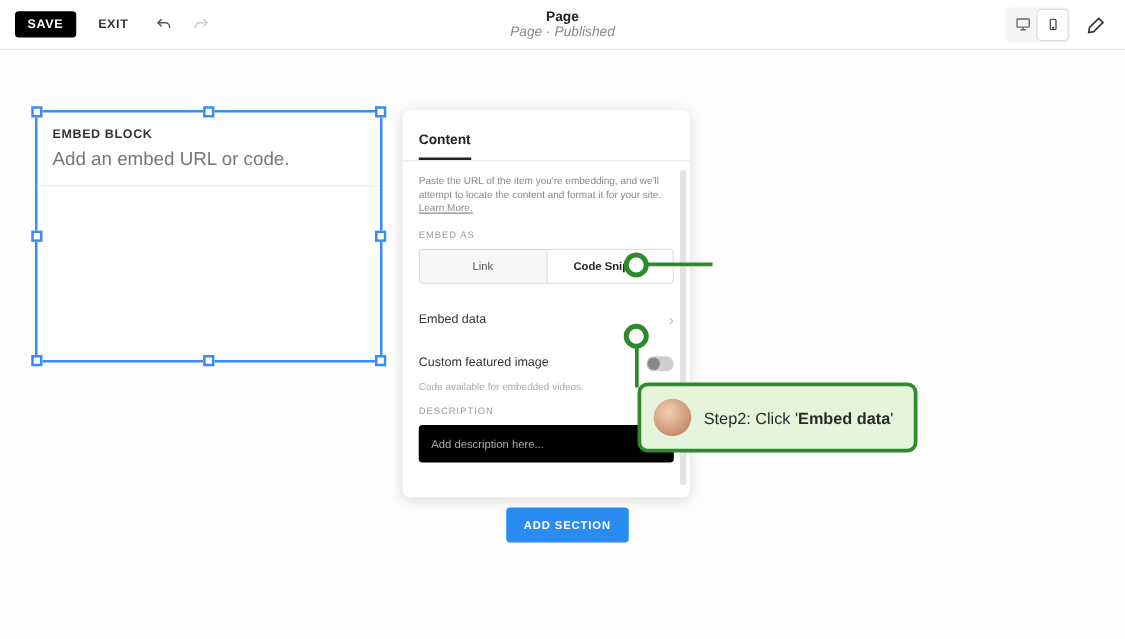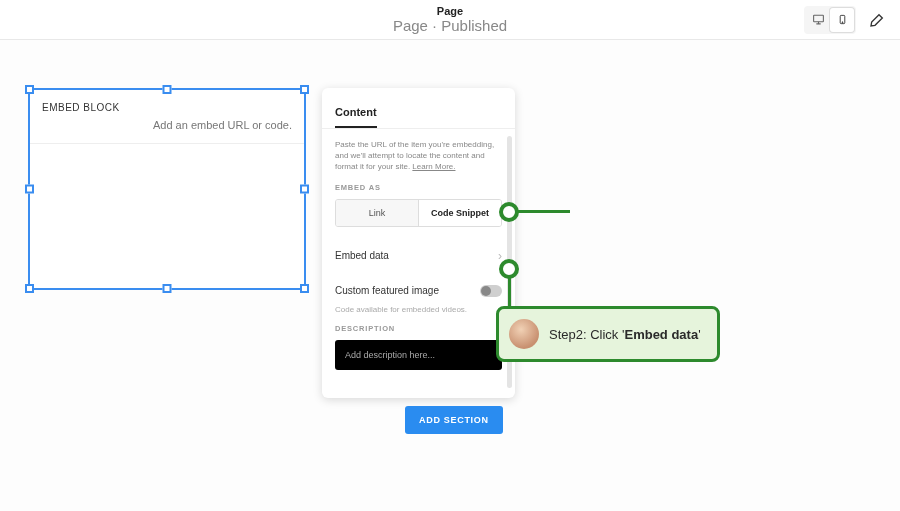--- a/index.html
+++ b/index.html
@@ -7,51 +7,51 @@
 
     
     .toolbar { height: 40px; display: flex; align-items: center; padding: 0 12px; border-bottom: 1px solid #e8e8e8; position: relative; }
     .toolbar-left { display: flex; align-items: center; gap: 10px; }
     .btn-save { background: #000; color: #fff; border: none; padding: 5px 10px; font-size: 10px; font-weight: 700; letter-spacing: .5px; border-radius: 3px; }
     .btn-exit { background: transparent; border: none; font-size: 10px; font-weight: 600; letter-spacing: .5px; color: #333; padding: 5px 8px; }
     .icon-btn { background: none; border: none; width: 20px; height: 20px; display: flex; align-items: center; justify-content: center; color: #555; cursor: pointer; }
     .icon-btn.dim { color: #ccc; }
     .toolbar-center { position: absolute; left: 50%; transform: translateX(-50%); text-align: center; }
     .page-title { font-size: 11px; font-weight: 600; color: #222; }
-    .page-sub { font-size: 15px; color: #888; }
+    .page-sub { font-size: 11px; color: #888; font-style: italic; }
     .toolbar-right { margin-left: auto; display: flex; align-items: center; gap: 4px; }
     .device-icons { display: flex; background: #f5f5f5; border-radius: 4px; padding: 2px; margin-right: 6px; }
     .device-icon { width: 24px; height: 24px; display: flex; align-items: center; justify-content: center; border-radius: 3px; }
     .device-icon.active { background: #fff; box-shadow: 0 0 0 1px #ddd; }
     .brush { width: 22px; height: 22px; display:flex; align-items:center; justify-content:center; }
 
     
     .canvas { position: absolute; top: 40px; left: 0; right: 0; bottom: 0; background: #fdfdfd; }
 
     
     .embed-block { position: absolute; left: 28px; top: 48px; width: 278px; height: 202px; border: 2px solid #3a8df0; background: #fff; }
     .embed-block .handle { position: absolute; width: 9px; height: 9px; background: #fff; border: 2px solid #3a8df0; }
     .h-tl { top:-5px; left:-5px; } .h-tr { top:-5px; right:-5px; }
     .h-bl { bottom:-5px; left:-5px; } .h-br { bottom:-5px; right:-5px; }
     .h-mt { top:-5px; left:50%; transform:translateX(-50%); }
     .h-mb { bottom:-5px; left:50%; transform:translateX(-50%); }
     .h-ml { left:-5px; top:50%; transform:translateY(-50%); }
     .h-mr { right:-5px; top:50%; transform:translateY(-50%); }
     .embed-hdr { border-bottom: 1px solid #eee; padding: 12px; }
-    .embed-hdr h3 { font-size: 10px; font-weight: 400; letter-spacing: .5px; color: #333; margin-bottom: 6px; }
-    .embed-hdr p { font-size: 11px; color: #777; text-align: right; }
+    .embed-hdr h3 { font-size: 10px; font-weight: 700; letter-spacing: .5px; color: #333; margin-bottom: 6px; }
+    .embed-hdr p { font-size: 15px; color: #777; }
 
     
-    .panel { position: absolute; left: 322px; top: 48px; width: 193px; height: 310px; background: #fff; border-radius: 6px; box-shadow: 0 2px 10px rgba(0,0,0,0.15); padding: 14px 13px 8px; overflow: hidden; }
+    .panel { position: absolute; left: 322px; top: 48px; width: 230px; height: 310px; background: #fff; border-radius: 6px; box-shadow: 0 2px 10px rgba(0,0,0,0.15); padding: 14px 13px 8px; overflow: hidden; }
     .panel::after { content:""; position:absolute; right:3px; top:48px; bottom:10px; width:5px; background:#e4e4e4; border-radius:3px; }
     .panel-title { font-size: 11px; font-weight: 700; color: #222; padding-bottom: 8px; border-bottom: 2px solid #222; display: inline-block; }
     .panel-title-row { border-bottom: 1px solid #eee; margin: 0 -13px 10px; padding: 0 13px; }
     .panel-desc { font-size: 8px; color: #888; line-height: 1.4; margin-bottom: 10px; }
     .panel-desc .u { text-decoration: underline; }
-    .section-label { font-size: 7.5px; font-weight: 700; letter-spacing: .8px; color: #999; margin-bottom: 7px; }
+    .section-label { font-size: 7.5px; font-weight: 400; letter-spacing: .8px; color: #999; margin-bottom: 7px; }
     .seg { display: flex; border: 1px solid #ddd; border-radius: 3px; overflow: hidden; margin-bottom: 16px; }
     .seg button { flex: 1; border: none; background: #f7f7f7; font-size: 9px; padding: 8px 0; color: #555; }
     .seg button.selected { background: #fff; font-weight: 600; color: #222; border-left: 1px solid #ddd; }
     .row { display: flex; justify-content: space-between; align-items: center; font-size: 10px; color: #333; padding: 6px 0; }
     .chev { color: #bbb; font-size: 12px; }
     .toggle { width: 22px; height: 12px; background: #cfcfcf; border-radius: 7px; position: relative; }
     .toggle::after { content:""; position:absolute; width:10px; height:10px; background:#888; border-radius:50%; top:1px; left:1px; }
     .subtxt { font-size: 8px; color: #aaa; margin-top: 2px; margin-bottom: 10px; }
     .descbox { background: #000000; border-radius: 3px; padding: 10px; font-size: 9px; color: #aaa; margin-top: 6px; }
 
@@ -62,20 +62,36 @@
     .pin { position: absolute; width: 20px; height: 20px; border: 4px solid #2d8a2d; border-radius: 50%; background: #fff; z-index: 5; }
     .pin-line { position: absolute; height: 3px; background: #2d8a2d; z-index: 4; }
     .pin-line-v { position: absolute; width: 3px; background: #2d8a2d; z-index: 4; }
     .callout { position: absolute; background: #e6f4dc; border: 3px solid #2d8a2d; border-radius: 8px; padding: 10px 16px 10px 10px; display: flex; align-items: center; gap: 10px; font-size: 13px; color: #2a2a2a; z-index: 6; }
     .avatar { width: 30px; height: 30px; border-radius: 50%; background: radial-gradient(circle at 40% 35%, #f1d1b5, #c89070 70%); flex: none; }
   </style>
 </head>
 <body>
 
 <div class="toolbar">
+  <div class="toolbar-left">
+    <button class="btn-save">SAVE</button>
+    <button class="btn-exit">EXIT</button>
+    <button class="icon-btn">
+      <svg width="14" height="14" viewBox="0 0 24 24" fill="none" stroke="currentColor" stroke-width="2">
+          <path d="M9 14L4 9l5-5"></path>
+          <path d="M4 9h10a6 6 0 016 6v1"></path>
+        </svg>
+    </button>
+    <button class="icon-btn dim">
+      <svg width="14" height="14" viewBox="0 0 24 24" fill="none" stroke="currentColor" stroke-width="2">
+          <path d="M15 14l5-5-5-5"></path>
+          <path d="M20 9H10a6 6 0 00-6 6v1"></path>
+        </svg>
+    </button>
+  </div>
   <div class="toolbar-center">
     <div class="page-title">Page</div>
     <div class="page-sub">Page · Published</div>
   </div>
   <div class="toolbar-right">
     <div class="device-icons">
       <div class="device-icon">
         <svg width="13" height="13" viewBox="0 0 24 24" fill="none" stroke="#666" stroke-width="2">
             <rect x="3" y="4" width="18" height="12" rx="1"></rect>
             <path d="M8 20h8M12 16v4"></path>
@@ -139,20 +155,20 @@
     <div class="descbox">Add description here...</div>
   </div>
 
   <button class="add-section">ADD SECTION</button>
 
   <div class="pin" style="left:499px; top:162px;"></div>
   <div class="pin-line" style="left:518px; top:170px; width:52px;"></div>
 
   <div class="pin" style="left:499px; top:219px;"></div>
   <div class="pin-line-v" style="left:508px; top:238px; height:32px;"></div>
-  <div class="callout" style="left:496px; top:266px; width:224px;">
+  <div class="callout" style="left:510px; top:266px; width:224px;">
     <div class="avatar"></div>
     <div>
       <span>Step2: Click '</span><b>Embed data</b><span>'</span>
     </div>
   </div>
 
 </div>
 
 </body></html>

